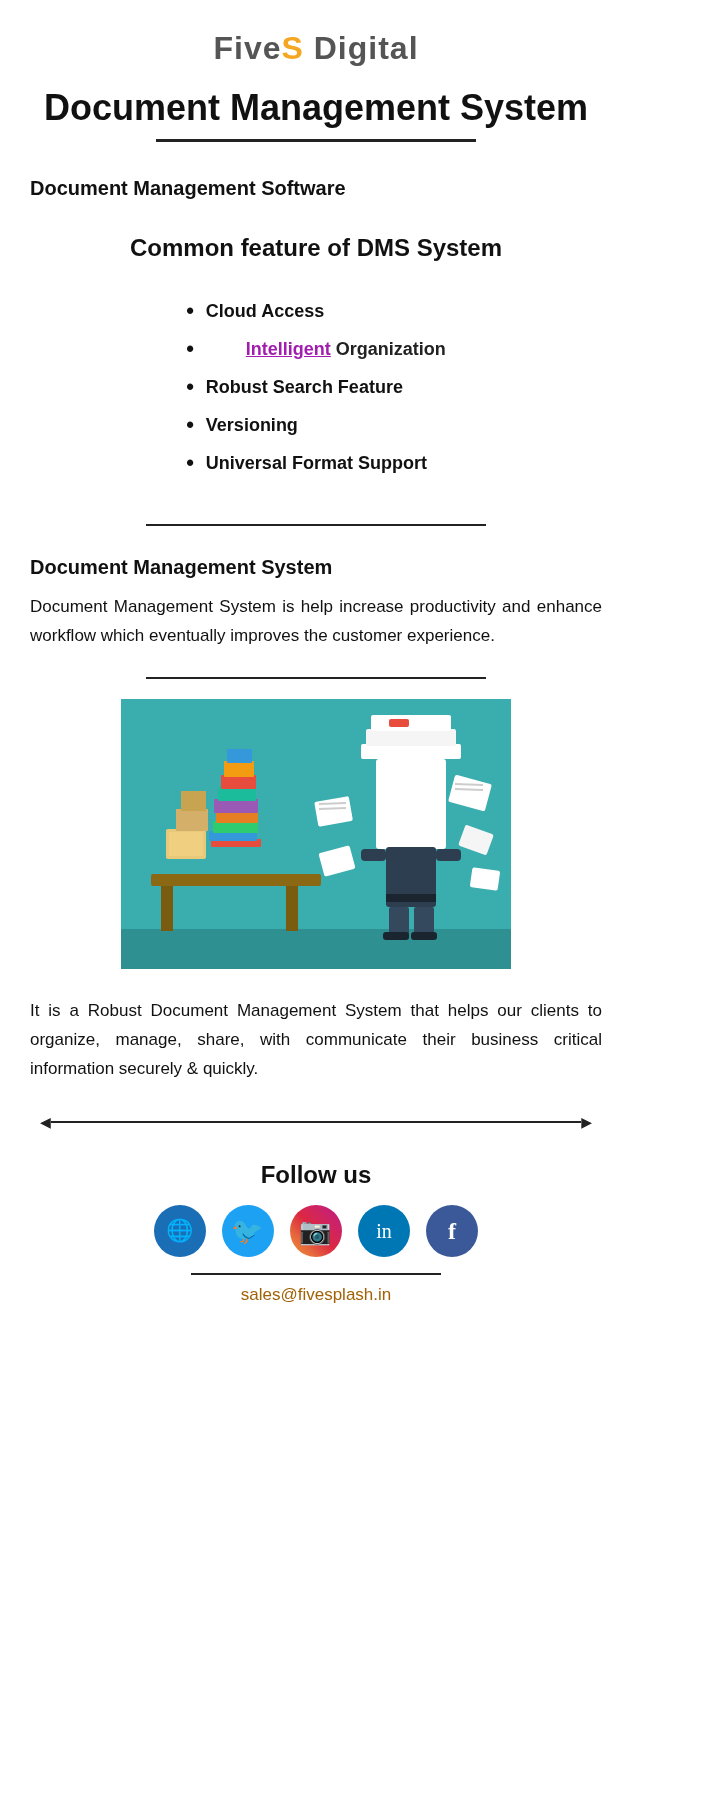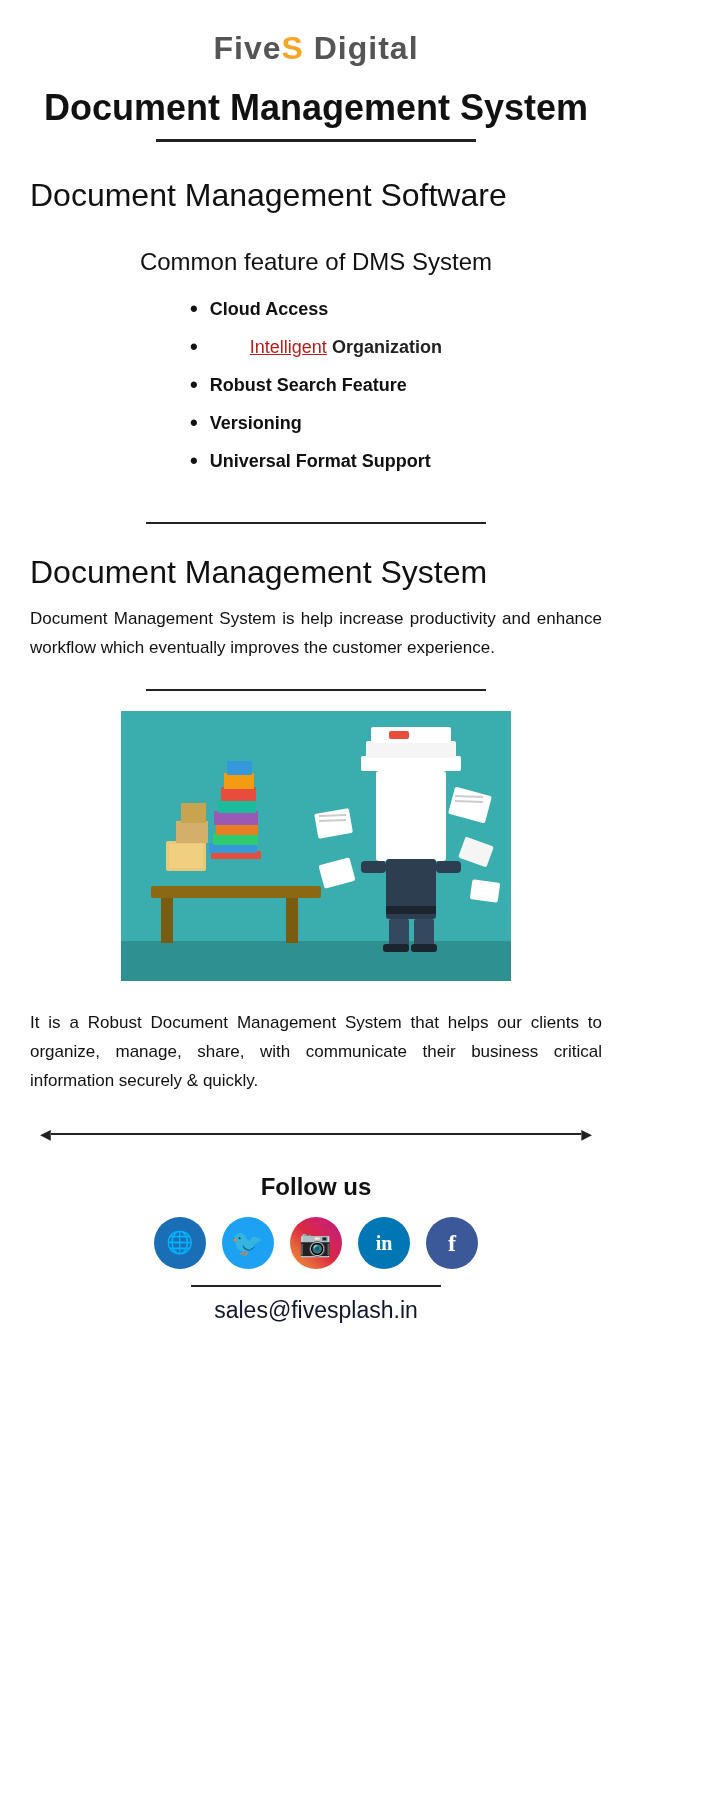--- a/index.html
+++ b/index.html
@@ -50,45 +50,45 @@
       width: 320px;
       height: 3px;
       background: #222;
       margin: 10px auto 20px;
     }
     
     .section {
       padding: 10px 30px 10px;
     }
     .section-heading {
-      font-size: 32px;
-      font-weight: normal;
+      font-size: 20px;
+      font-weight: bold;
       color: #111;
       margin-bottom: 14px;
     }
     .section-text {
       font-size: 17px;
       line-height: 1.7;
       text-align: justify;
       color: #111;
     }
     .section-text a {
       color: #1a0dab;
       text-decoration: underline;
     }
     
     .feature-section {
       text-align: center;
       padding: 10px 30px 20px;
     }
     .feature-heading {
       font-size: 24px;
-      font-weight: normal;
-      color: #111;
-      margin-bottom: 20px;
+      font-weight: bold;
+      color: #111;
+      margin-bottom: 36px;
     }
     .feature-list {
       list-style: none;
       display: inline-block;
       text-align: center;
       padding: 0;
     }
     .feature-list li {
       font-size: 18px;
       font-weight: bold;
@@ -96,23 +96,23 @@
       display: flex;
       align-items: center;
     }
     .feature-list li::before {
       content: "•";
       font-size: 22px;
       margin-right: 12px;
       color: #111;
     }
     .feature-list li a {
-      color: #b91c1c;
+      color: #a21caf;
       text-decoration: underline;
-      font-weight: normal;
+      font-weight: bold;
       margin-left: 40px;
     }
     .feature-list li span.plain {
       color: #111;
     }
     
     .thin-divider {
       width: 340px;
       height: 2px;
       background: #222;
@@ -174,22 +174,22 @@
       color: white;
       font-weight: bold;
       cursor: pointer;
     }
     .icon-globe { background: #1a6eb5; }
     .icon-twitter { background: #1da1f2; }
     .icon-instagram { background: linear-gradient(45deg, #f09433, #e6683c, #dc2743, #cc2366, #bc1888); }
     .icon-linkedin { background: #0077b5; }
     .icon-facebook { background: #3b5998; }
     .email-text {
-      font-size: 23px;
-      color: #0f172a;
+      font-size: 17px;
+      color: #a16207;
       margin-top: 6px;
     }
     .bottom-divider {
       width: 250px;
       height: 2px;
       background: #222;
       margin: 12px auto 10px;
     }
     .padding-bottom {
       padding-bottom: 20px;
@@ -315,21 +315,21 @@
     <div class="arrow-line"></div>
     <span class="arrow-right"></span>
   </div>
 
   <div class="follow-section">
     <h3 class="follow-heading">Follow us</h3>
     <div class="social-icons">
       <div class="social-icon icon-globe">🌐</div>
       <div class="social-icon icon-twitter" style="font-size:26px;">🐦</div>
       <div class="social-icon icon-instagram" style="font-size:26px;">📷</div>
-      <div class="social-icon icon-linkedin" style="font-family: serif; font-size:20px; font-weight:bold;">in</div>
+      <div class="social-icon icon-linkedin" style="font-family: serif; font-size:20px; font-weight:normal;">in</div>
       <div class="social-icon icon-facebook" style="font-family: serif; font-size:24px; font-weight:bold;">f</div>
     </div>
     <div class="bottom-divider"></div>
     <p class="email-text">sales@fivesplash.in</p>
   </div>
 
   <div class="padding-bottom"></div>
 
 </div>
 

